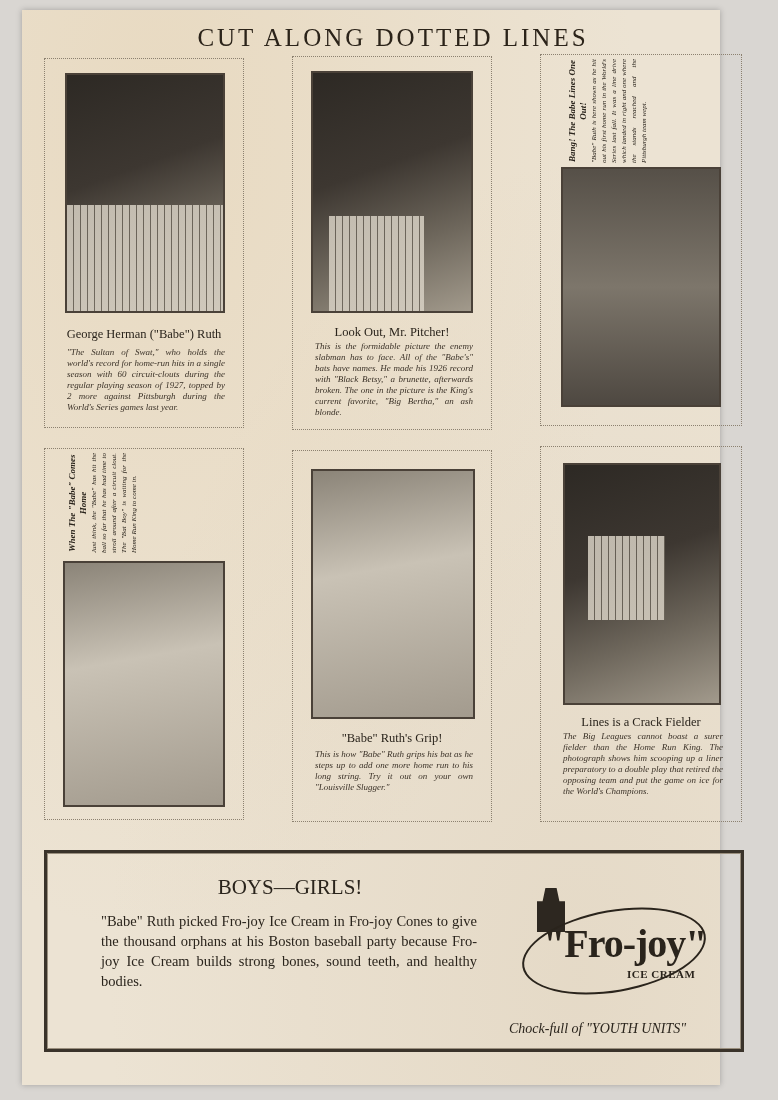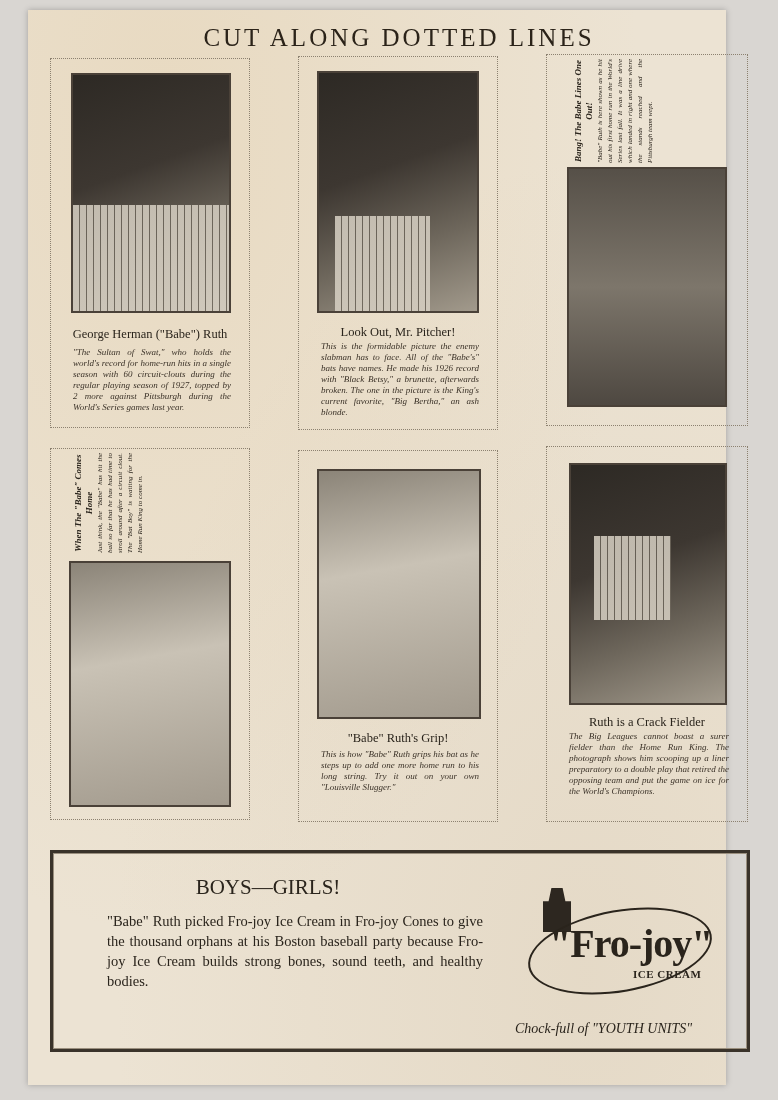--- a/index.html
+++ b/index.html
@@ -4,21 +4,21 @@
 <style>
   html, body { margin: 0; padding: 0; }
   body {
     width: 778px; height: 1100px; overflow: hidden;
     background: #d9d6d2;
     font-family: "Liberation Serif", "DejaVu Serif", serif;
     color: #2a241c;
     position: relative;
   }
   .sheet {
-    position: absolute; left: 28px; top: 10px; width: 698px; height: 1075px;
+    position: absolute; left: 22px; top: 10px; width: 698px; height: 1075px;
     background: #ece3d3;
     background-image:
       radial-gradient(ellipse at 20% 10%, rgba(220,190,140,0.25), transparent 60%),
       radial-gradient(ellipse at 80% 90%, rgba(200,180,150,0.2), transparent 60%);
     box-shadow: 0 0 6px rgba(0,0,0,0.25);
   }
   .headline {
     position: absolute; left: 0; top: 14px; width: 742px; text-align: center;
     font-size: 25px; letter-spacing: 3px; color: #2b2319; font-weight: normal;
   }
@@ -49,21 +49,21 @@
   .rot-block {
     position: absolute; transform: rotate(-90deg); transform-origin: left top;
   }
   .rot-title { font-size: 9px; font-style: italic; font-weight: bold; line-height: 11px; text-align: center; }
   .rot-body { font-size: 7px; font-style: italic; line-height: 10px; text-align: justify; }
   .ad {
     position: absolute; left: 22px; top: 840px; width: 700px; height: 202px;
     border: 3px solid #3a332a; box-sizing: border-box;
     box-shadow: inset 0 0 0 1px #9a8f7e;
   }
-  .ad-head { position: absolute; left: 0; top: 22px; width: 430px; text-align: center; font-size: 21px; }
+  .ad-head { position: absolute; left: 0; top: 22px; width: 430px; text-align: center; font-size: 21px; padding-left: 28px; }
   .ad-p1, .ad-p2 {
     position: absolute; left: 54px; width: 376px; font-size: 14.5px; line-height: 20px; text-align: justify;
   }
   .ad-p1 { top: 58px; }
   .ad-p2 { top: 140px; }
   .logo { position: absolute; left: 470px; top: 35px; width: 200px; height: 120px; }
   .logo-oval {
     position: absolute; left: 4px; top: 22px; width: 182px; height: 78px;
     border: 2px solid #2a241c; border-radius: 50%; transform: rotate(-10deg);
   }
@@ -113,21 +113,21 @@
   <div class="card" style="left:270px;top:440px;width:200px;height:372px;">
     <div class="photo light" style="left:18px;top:18px;width:164px;height:250px;"></div>
     <div class="card-title" style="top:280px;">"Babe" Ruth's Grip!</div>
     <div class="card-text" style="left:22px;top:298px;width:158px;">This is how "Babe" Ruth grips his bat as he steps up to add one more home run to his long string. Try it out on your own "Louisville Slugger."</div>
   </div>
 
   <div class="card" style="left:518px;top:436px;width:202px;height:376px;">
     <div class="photo dark" style="left:22px;top:16px;width:158px;height:242px;">
       <div class="stripes" style="height:35%;width:50%;left:15%;bottom:35%;"></div>
     </div>
-    <div class="card-title" style="top:268px;">Ruth is a Crack Fielder</div>
+    <div class="card-title" style="top:268px;">Lines is a Crack Fielder</div>
     <div class="card-text" style="left:22px;top:284px;width:160px;">The Big Leagues cannot boast a surer fielder than the Home Run King. The photograph shows him scooping up a liner preparatory to a double play that retired the opposing team and put the game on ice for the World's Champions.</div>
   </div>
 
   <div class="ad">
     <div class="ad-head">BOYS—GIRLS!</div>
     <div class="ad-p1">"Babe" Ruth picked Fro-joy Ice Cream in Fro-joy Cones to give the thousand orphans at his Boston baseball party because Fro-joy Ice Cream builds strong bones, sound teeth, and healthy bodies.</div>
     <div class="logo">
       <div class="logo-cone"></div>
       <div class="logo-oval"></div>
       <div class="logo-name">"Fro-joy"</div>

